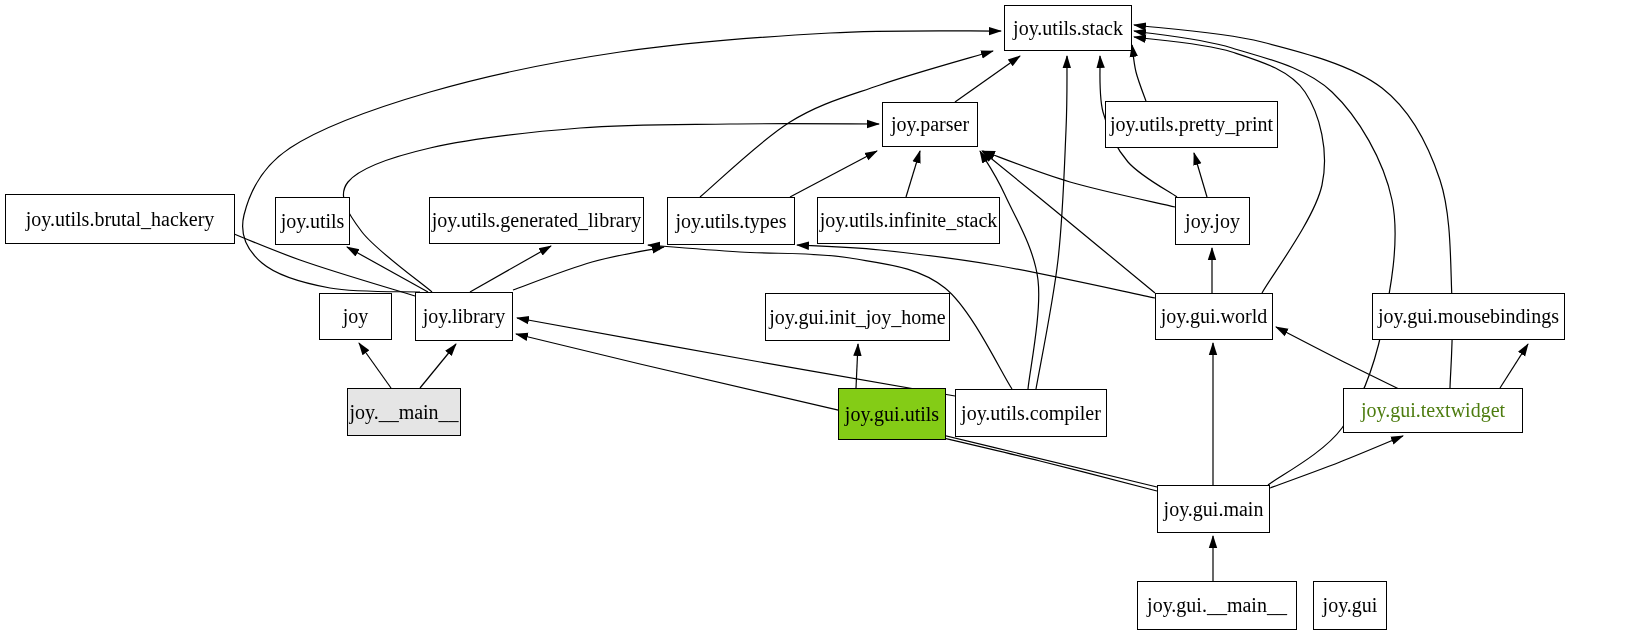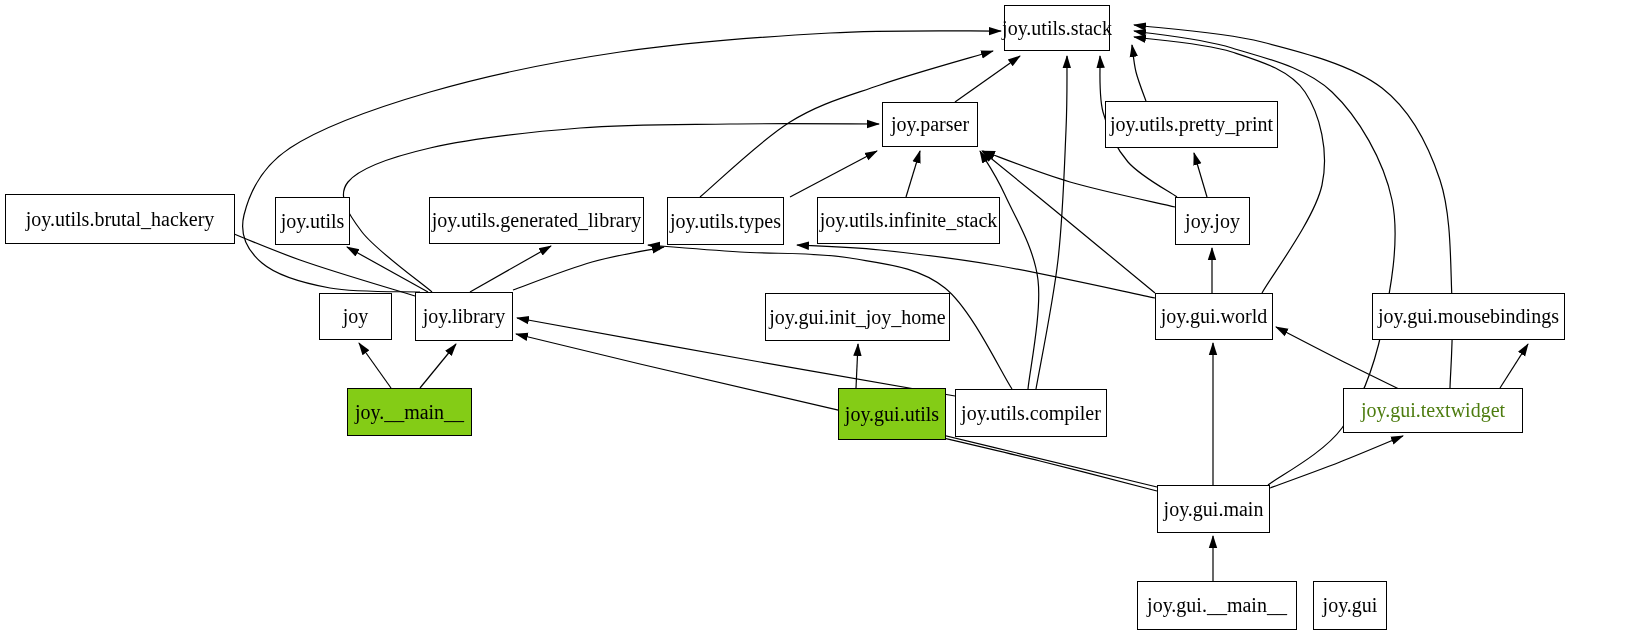--- a/index.html
+++ b/index.html
@@ -62,35 +62,35 @@
         <path d="M1157,487 C1110.8,475.8 966.2,440.5 880,420 C793.8,399.5 700.7,378.3 640,364 C579.3,349.7 536.7,339.0 516,334" fill="none" stroke="#000000" stroke-width="1.2" marker-end="url(#arrow)"></path>
         <path d="M1270,488 C1281.7,483.7 1317.8,470.7 1340,462 C1362.2,453.3 1392.5,440.3 1403,436" fill="none" stroke="#000000" stroke-width="1.2" marker-end="url(#arrow)"></path>
         <path d="M1268,485 C1280.3,475.5 1323.0,453.8 1342,428 C1361.0,402.2 1373.7,368.0 1382,330 C1390.3,292.0 1400.3,239.7 1392,200 C1383.7,160.3 1358.7,117.3 1332,92 C1305.3,66.7 1265.0,58.2 1232,48 C1199.0,37.8 1150.3,33.8 1134,31" fill="none" stroke="#000000" stroke-width="1.2" marker-end="url(#arrow)"></path>
         <path d="M1500,388 L1528,344" fill="none" stroke="#000000" stroke-width="1.2" marker-end="url(#arrow)"></path>
         <path d="M1403,391 C1392.5,385.8 1361.2,370.7 1340,360 C1318.8,349.3 1286.7,332.5 1276,327" fill="none" stroke="#000000" stroke-width="1.2" marker-end="url(#arrow)"></path>
         <path d="M1450,388 C1450.3,373.3 1453.7,334.7 1452,300 C1450.3,265.3 1451.7,215.3 1440,180 C1428.3,144.7 1411.7,111.0 1382,88 C1352.3,65.0 1303.3,52.5 1262,42 C1220.7,31.5 1155.3,27.8 1134,25" fill="none" stroke="#000000" stroke-width="1.2" marker-end="url(#arrow)"></path>
         <path d="M1213,581 L1213,536" fill="none" stroke="#000000" stroke-width="1.2" marker-end="url(#arrow)"></path>
       </g>
   </svg>
   <div id="nodes">
-      <div class="node" style="left: 1004px; top: 5px; width: 106px; height: 46px; background: rgb(255, 255, 255); border-color: rgb(0, 0, 0); color: rgb(0, 0, 0);">joy.utils.stack</div>
+      <div class="node" style="left: 1004px; top: 5px; width: 128px; height: 46px; background: rgb(255, 255, 255); border-color: rgb(0, 0, 0); color: rgb(0, 0, 0);">joy.utils.stack</div>
       <div class="node" style="left: 882px; top: 102px; width: 96px; height: 45px; background: rgb(255, 255, 255); border-color: rgb(0, 0, 0); color: rgb(0, 0, 0);">joy.parser</div>
       <div class="node" style="left: 1105px; top: 101px; width: 173px; height: 47px; background: rgb(255, 255, 255); border-color: rgb(0, 0, 0); color: rgb(0, 0, 0);">joy.utils.pretty_print</div>
       <div class="node" style="left: 5px; top: 194px; width: 230px; height: 50px; background: rgb(255, 255, 255); border-color: rgb(0, 0, 0); color: rgb(0, 0, 0);">joy.utils.brutal_hackery</div>
       <div class="node" style="left: 275px; top: 197px; width: 75px; height: 48px; background: rgb(255, 255, 255); border-color: rgb(0, 0, 0); color: rgb(0, 0, 0);">joy.utils</div>
       <div class="node" style="left: 429px; top: 197px; width: 215px; height: 47px; background: rgb(255, 255, 255); border-color: rgb(0, 0, 0); color: rgb(0, 0, 0);">joy.utils.generated_library</div>
-      <div class="node" style="left: 667px; top: 197px; width: 117px; height: 48px; background: rgb(255, 255, 255); border-color: rgb(0, 0, 0); color: rgb(0, 0, 0);">joy.utils.types</div>
+      <div class="node" style="left: 667px; top: 197px; width: 128px; height: 48px; background: rgb(255, 255, 255); border-color: rgb(0, 0, 0); color: rgb(0, 0, 0);">joy.utils.types</div>
       <div class="node" style="left: 817px; top: 197px; width: 183px; height: 47px; background: rgb(255, 255, 255); border-color: rgb(0, 0, 0); color: rgb(0, 0, 0);">joy.utils.infinite_stack</div>
       <div class="node" style="left: 1175px; top: 197px; width: 75px; height: 48px; background: rgb(255, 255, 255); border-color: rgb(0, 0, 0); color: rgb(0, 0, 0);">joy.joy</div>
       <div class="node" style="left: 319px; top: 293px; width: 73px; height: 47px; background: rgb(255, 255, 255); border-color: rgb(0, 0, 0); color: rgb(0, 0, 0);">joy</div>
       <div class="node" style="left: 415px; top: 292px; width: 98px; height: 49px; background: rgb(255, 255, 255); border-color: rgb(0, 0, 0); color: rgb(0, 0, 0);">joy.library</div>
       <div class="node" style="left: 765px; top: 293px; width: 185px; height: 48px; background: rgb(255, 255, 255); border-color: rgb(0, 0, 0); color: rgb(0, 0, 0);">joy.gui.init_joy_home</div>
       <div class="node" style="left: 1155px; top: 293px; width: 118px; height: 47px; background: rgb(255, 255, 255); border-color: rgb(0, 0, 0); color: rgb(0, 0, 0);">joy.gui.world</div>
       <div class="node" style="left: 1372px; top: 293px; width: 193px; height: 47px; background: rgb(255, 255, 255); border-color: rgb(0, 0, 0); color: rgb(0, 0, 0);">joy.gui.mousebindings</div>
-      <div class="node" style="left: 347px; top: 388px; width: 125px; height: 48px; background: #84cc16; border-color: rgb(0, 0, 0); color: rgb(0, 0, 0);">joy.__main__</div>
+      <div class="node" style="left: 347px; top: 388px; width: 114px; height: 48px; background: #e5e5e5; border-color: rgb(0, 0, 0); color: rgb(0, 0, 0);">joy.__main__</div>
       <div class="node" style="left: 838px; top: 388px; width: 108px; height: 52px; background: #84cc16; border-color: rgb(0, 0, 0); color: rgb(0, 0, 0);">joy.gui.utils</div>
       <div class="node" style="left: 955px; top: 389px; width: 152px; height: 48px; background: rgb(255, 255, 255); border-color: rgb(0, 0, 0); color: rgb(0, 0, 0);">joy.utils.compiler</div>
       <div class="node" style="left: 1343px; top: 388px; width: 180px; height: 45px; background: rgb(255, 255, 255); border-color: rgb(0, 0, 0); color: #4d7c0f;">joy.gui.textwidget</div>
       <div class="node" style="left: 1157px; top: 485px; width: 113px; height: 48px; background: rgb(255, 255, 255); border-color: rgb(0, 0, 0); color: rgb(0, 0, 0);">joy.gui.main</div>
       <div class="node" style="left: 1137px; top: 581px; width: 160px; height: 49px; background: rgb(255, 255, 255); border-color: rgb(0, 0, 0); color: rgb(0, 0, 0);">joy.gui.__main__</div>
       <div class="node" style="left: 1313px; top: 581px; width: 74px; height: 49px; background: rgb(255, 255, 255); border-color: rgb(0, 0, 0); color: rgb(0, 0, 0);">joy.gui</div>
     </div>
 </div>
 
 </body></html>

